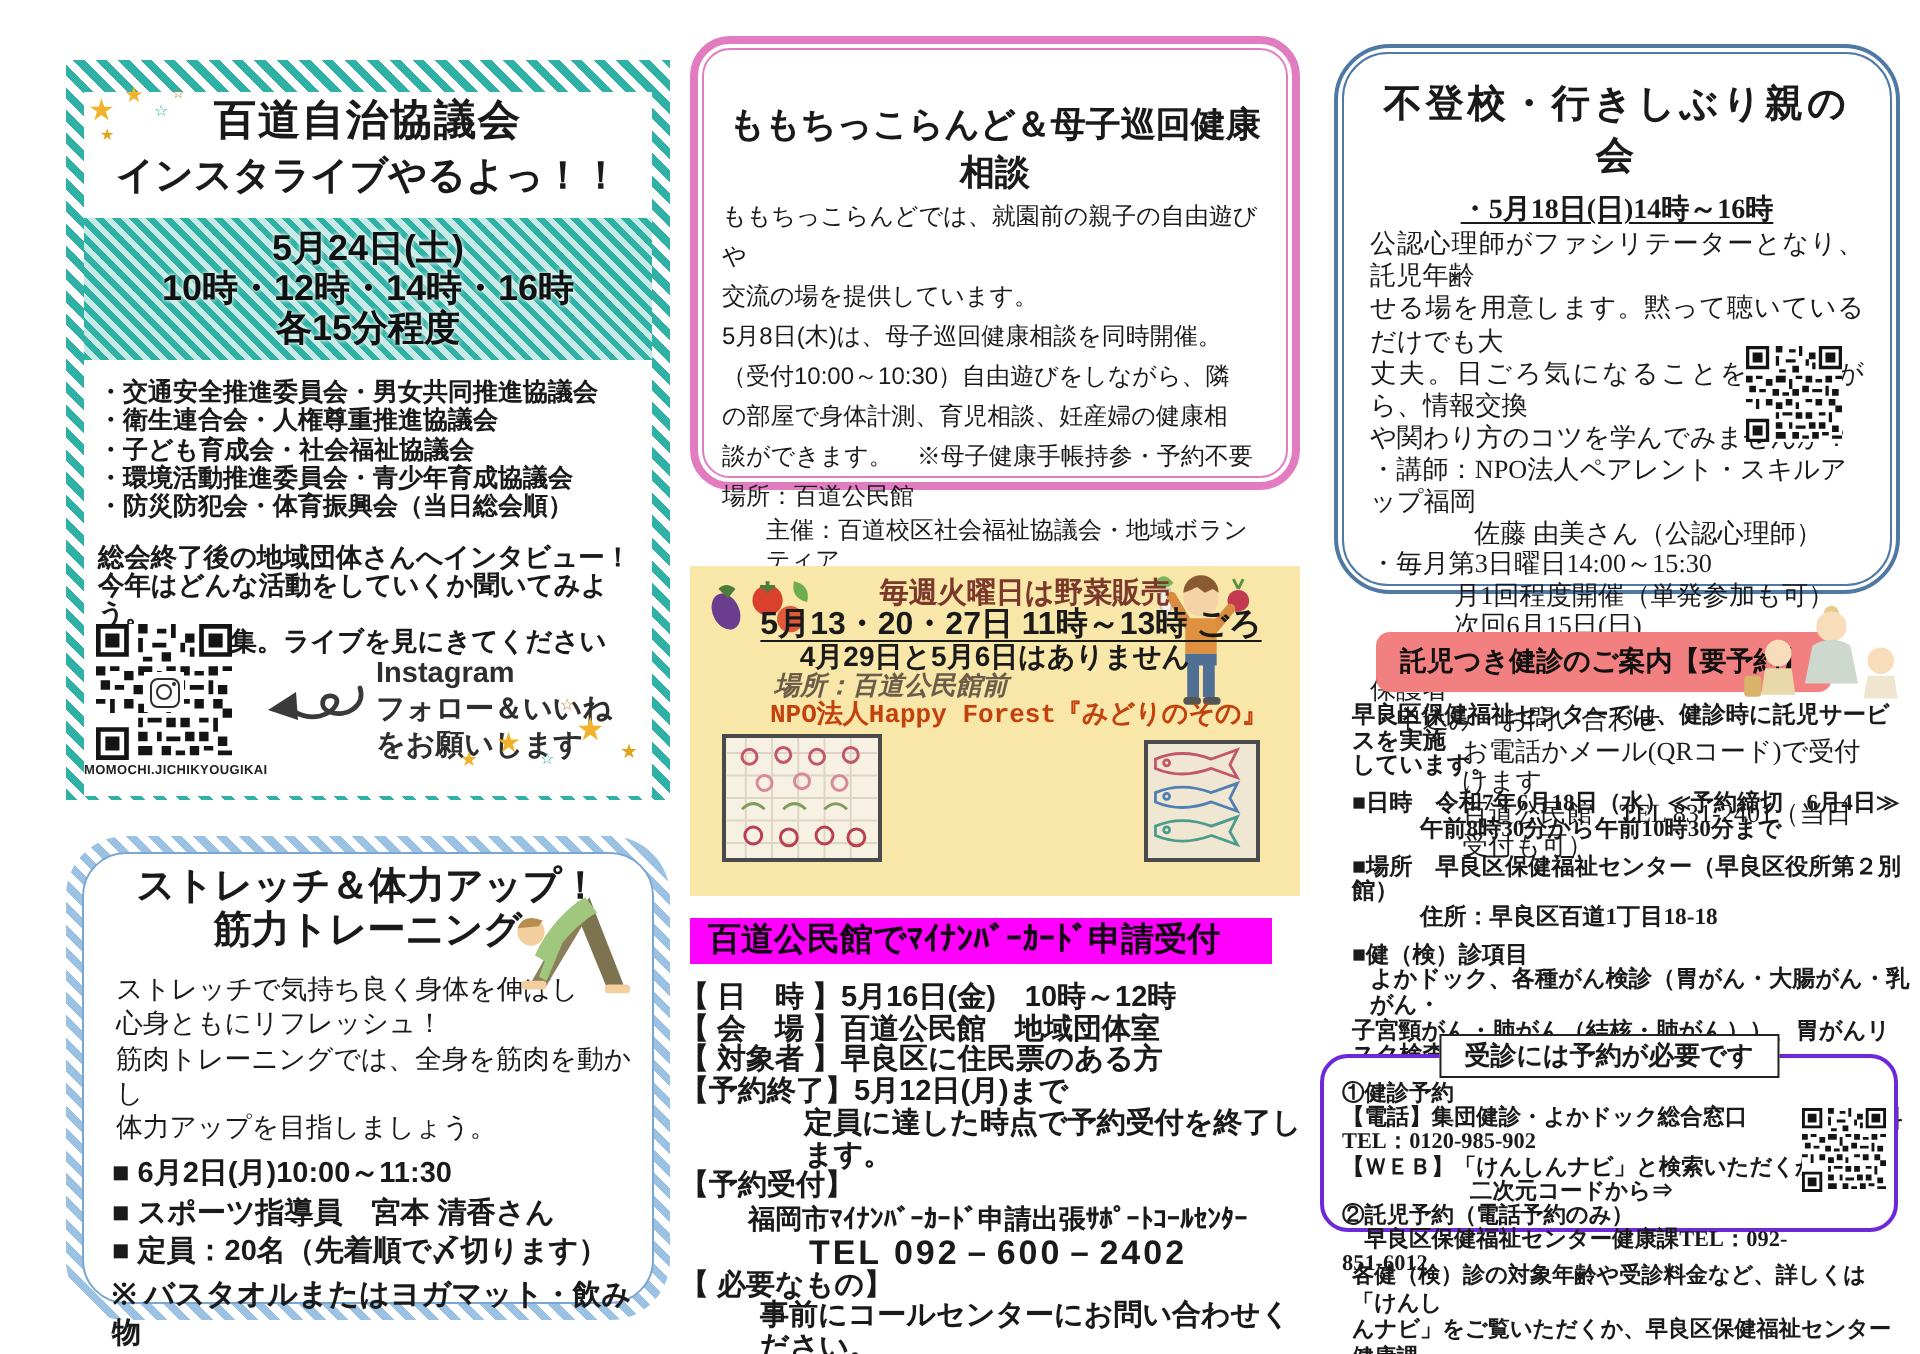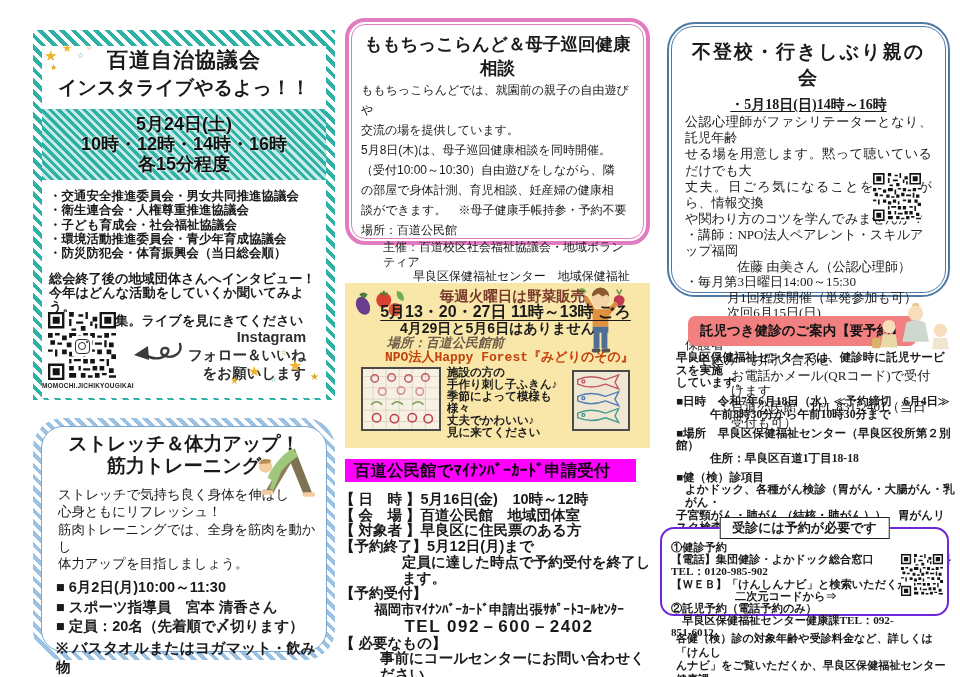--- a/index.html
+++ b/index.html
@@ -18,21 +18,21 @@
         background:repeating-linear-gradient(45deg,#2fb1a6 0 3px,#c8eae6 3px 6px);}
   .dateband div{text-align:center;font-size:18px;font-weight:800;line-height:20px;color:#111;
         text-shadow:0 0 2px #d9f2ef,0 0 2px #d9f2ef;}
   .groups{margin:9px 0 0 7px;}
   .groups div{font-size:12.5px;font-weight:700;line-height:14.3px;}
   .intro{margin:12px 0 0 7px;}
   .intro div{font-size:13.2px;font-weight:600;line-height:13.8px;}
   .qr-a{left:6px;top:266px;width:68px;height:68px;}
   .qr-cap{left:0px;top:336px;width:84px;text-align:center;font-size:6.5px;font-weight:700;color:#222;letter-spacing:.2px;}
   .ig-note{left:146px;top:282px;}
-  .ig-note div{font-size:14.5px;font-weight:600;line-height:18px;color:#2e2e2e;text-align:right;}
+  .ig-note div{font-size:14.5px;font-weight:600;line-height:18px;color:#2e2e2e;}
   .ig-badge{position:absolute;left:24px;top:24px;width:20px;height:20px;background:#fff;
         display:flex;align-items:center;justify-content:center;}
   .ig-cam{width:13px;height:13px;border:1.6px solid #2e2e2e;border-radius:4px;position:relative;}
   .ig-cam::after{content:"";position:absolute;inset:2.2px;border:1.5px solid #2e2e2e;border-radius:50%;}
   .ig-cam::before{content:"";position:absolute;top:1px;right:1px;width:2px;height:2px;background:#2e2e2e;border-radius:50%;}
   .star{position:absolute;line-height:1;}
 
   
   .boxB{left:33px;top:418px;width:302px;height:242px;border-radius:30px;
         background:repeating-linear-gradient(45deg,#9cc2e3 0 4px,#ffffff 4px 8px);
@@ -45,21 +45,21 @@
   .boxB-items{margin:6px 0 0 14px;}
   .boxB-items div{font-size:14.5px;font-weight:600;line-height:19.5px;}
   .boxB-note{margin:1px 0 0 14px;font-size:14.5px;font-weight:600;line-height:19px;}
   .boxB-note b{font-size:15px;}
   .boxB-note2{margin-left:30px;font-size:14.5px;font-weight:600;}
 
   
   .pinkbox{left:345px;top:18px;width:305px;height:227px;border:4px solid #e27cc1;border-radius:20px;
         box-sizing:border-box;background:#fff;}
   .pinkbox-in{position:absolute;inset:2px;border:1px solid #e27cc1;border-radius:14px;padding:5px 9px;box-sizing:border-box;}
-  .pink-title{text-align:center;font-size:17.5px;font-weight:800;margin-top:2px;}
+  .pink-title{text-align:center;font-size:17.5px;font-weight:800;margin-top:20px;}
   .pink-body div{font-size:12px;font-weight:500;line-height:20px;}
   .pink-org div{font-size:12px;font-weight:500;line-height:14.5px;margin-left:22px;}
 
   
   .yellowbox{left:345px;top:283px;width:305px;height:165px;background:#f9e6a9;}
   .y-title{top:4px;left:0;width:100%;text-align:center;padding-left:30px;box-sizing:border-box;
         color:#7a392b;font-size:14.5px;font-weight:800;}
   .y-dates{top:19px;left:0;width:100%;text-align:center;padding-left:16px;box-sizing:border-box;
         font-size:16px;font-weight:800;text-decoration:underline;text-underline-offset:3px;}
   .y-closed{top:37px;left:0;width:100%;text-align:center;font-size:14px;font-weight:800;}
@@ -299,27 +299,20 @@
           </g>
         <g stroke="#b84050">
             <circle cx="14" cy="52" r="4.5"></circle>
             <circle cx="33" cy="53" r="4.5"></circle>
             <circle cx="52" cy="52" r="4.5"></circle>
             <circle cx="69" cy="53" r="4.5"></circle>
           </g>
       </g>
     </svg>
 
-    <div class="abs y-sashiko">
-      <div>施設の方の</div>
-      <div>手作り刺し子ふきん♪</div>
-      <div>季節によって模様も様々</div>
-      <div>丈夫でかわいい♪</div>
-      <div>見に来てください</div>
-    </div>
 
     <svg class="abs photo" style="left:227px;top:87px" width="58" height="61" viewBox="0 0 58 61">
       <rect width="58" height="61" fill="#efe7d1"></rect>
       <g fill="none" stroke-width="1.5">
         <g stroke="#c2566a">
             <path d="M4 8 q14 -6 30 0 l14 -5 l-4 8 l4 7 l-14 -5 q-16 6 -30 0 z"></path>
             <circle cx="10" cy="10" r="1.6"></circle>
           </g>
         <g stroke="#4f7fb5">
             <path d="M4 26 q14 -6 30 0 l14 -5 l-4 8 l4 7 l-14 -5 q-16 6 -30 0 z"></path>

